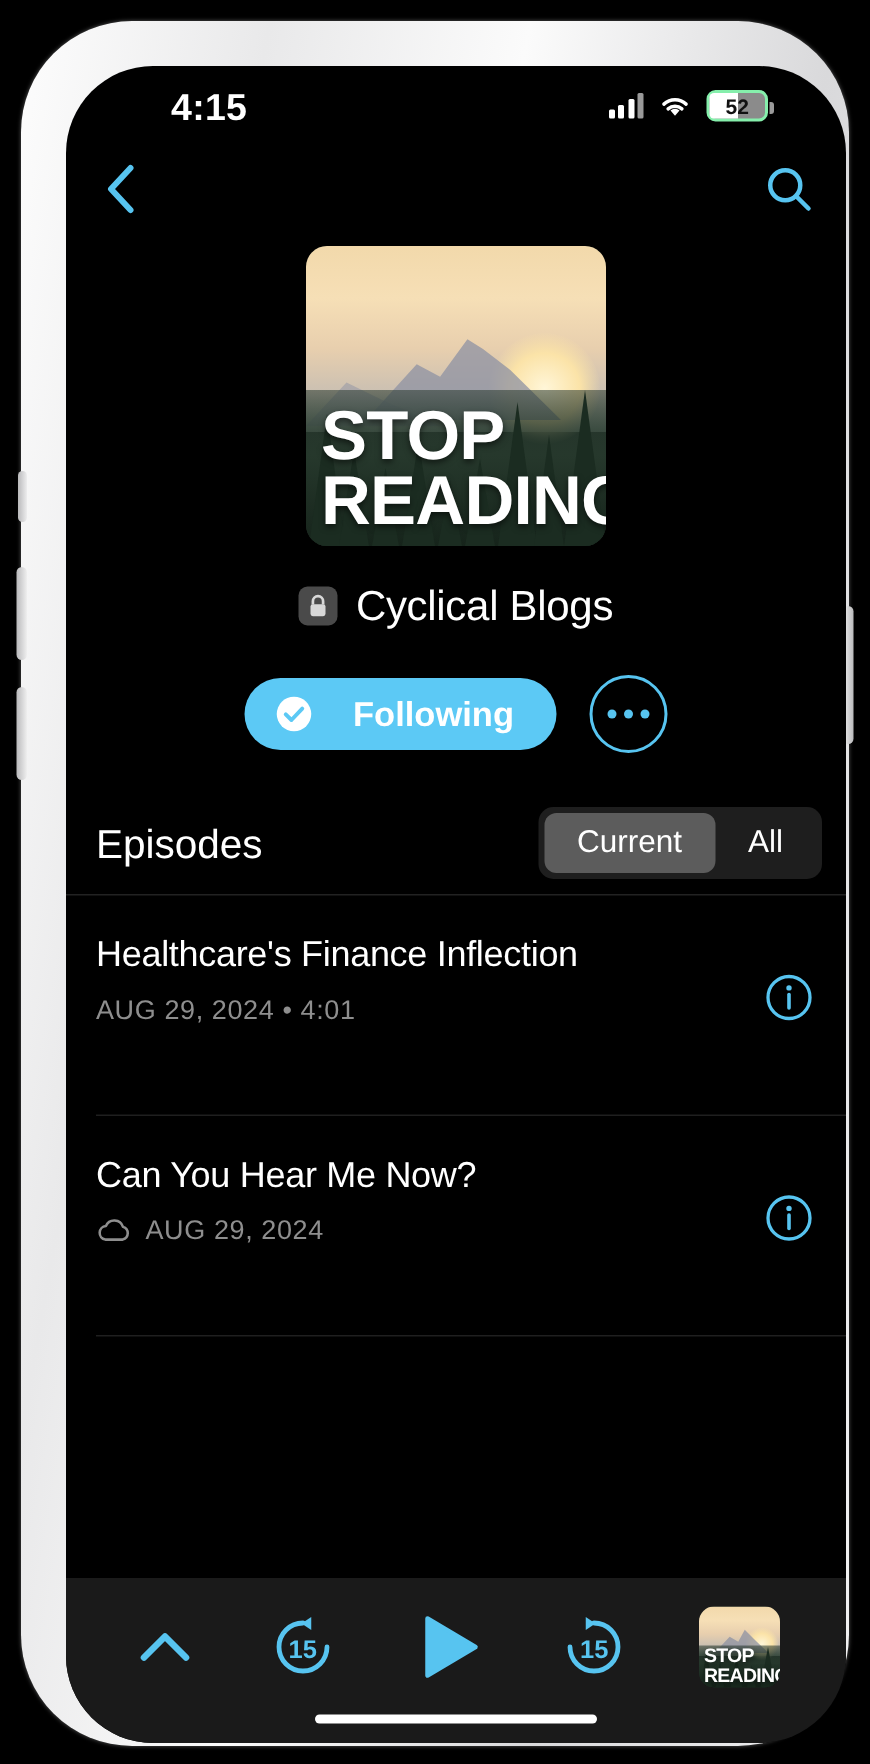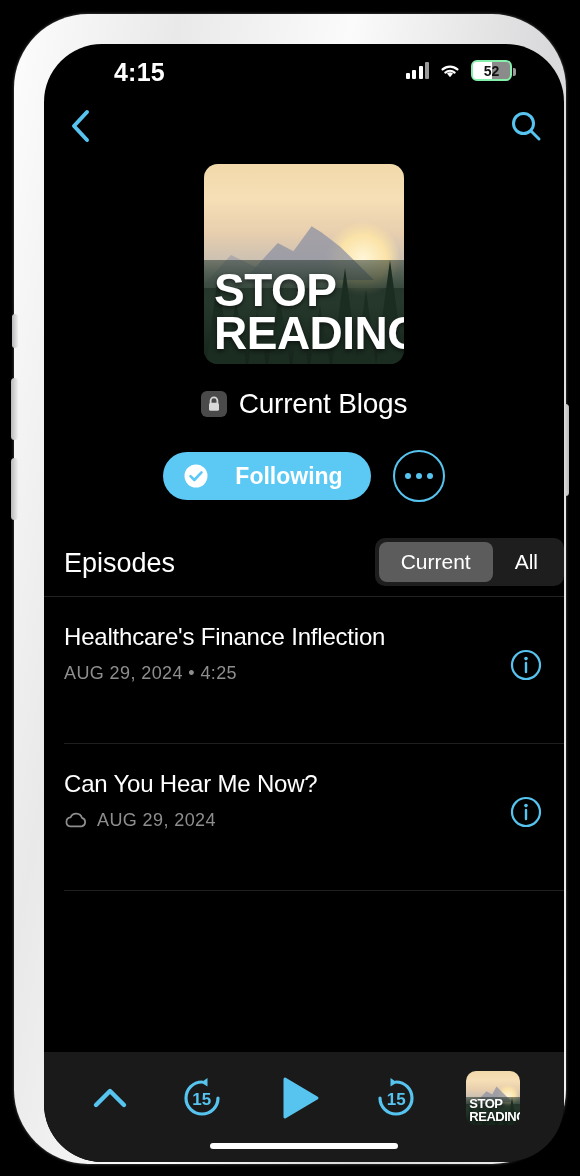--- a/index.html
+++ b/index.html
@@ -104,21 +104,21 @@
   #more-button span{ width:6px; height:6px; border-radius:50%; background:#57c4f0; }
 
   
   #show-description{ text-align:center; color:#8e8e8e; font-size:20px;
     margin-top:30px; }
 
   
   #episodes-header{ position:relative; height:66px; margin-top:28px;
     display:flex; align-items:center; }
   #episodes-title{ color:#fff; font-size:27px; font-weight:500; margin-left:20px; }
-  #segmented-control{ position:absolute; right:0; top:8px; display:flex;
+  #segmented-control{ position:absolute; right:16px; top:8px; display:flex;
     background:#1e1e1e; border-radius:10px; padding:4px; }
   .segment{ padding:8px 22px; border-radius:8px; color:#fff; font-size:21px;
     cursor:pointer; }
   .segment.active{ background:#5c5c5c; }
   #episodes-divider{ height:1px; background:#222; }
 
   
   .episode-row{ position:relative; padding:26px 20px 34px 20px; min-height:146px; }
   .episode-title{ color:#fff; font-size:24px; font-weight:500; letter-spacing:-.2px; }
   .episode-meta{ display:flex; align-items:center; gap:9px; margin-top:12px;
@@ -211,21 +211,21 @@
       </div>
     </div>
 
     <div id="show-title-row">
       <div id="lock-badge">
         <svg width="14" height="16" viewBox="0 0 14 16">
           <path d="M3.6 7 V4.8 A3.4 3.4 0 0 1 10.4 4.8 V7" stroke="#d8d8d8" stroke-width="1.8" fill="none"></path>
           <rect x="2" y="6.8" width="10" height="8" rx="1.6" fill="#d8d8d8"></rect>
         </svg>
       </div>
-      <div id="show-title">Current Blogs</div>
+      <div id="show-title">Cyclical Blogs</div>
     </div>
 
     <div id="actions-row">
       <div id="following-button">
         <svg width="26" height="26" viewBox="0 0 26 26">
           <circle cx="13" cy="13" r="11.5" fill="#fff"></circle>
           <path d="M7.5 13.2 L11.3 17 L18.5 9.4" stroke="#5cc9f5" stroke-width="2.6" fill="none" stroke-linecap="round" stroke-linejoin="round"></path>
         </svg>
         <span id="following-label">Following</span>
       </div>
@@ -242,21 +242,21 @@
       <div id="segmented-control">
         <div class="segment active">Current</div>
         <div class="segment">All</div>
       </div>
     </div>
     <div id="episodes-divider"></div>
 
     <div class="episode-row">
       <div class="episode-title">Healthcare's Finance Inflection</div>
       <div class="episode-meta">
-        <span>AUG 29, 2024 • 4:25</span>
+        <span>AUG 29, 2024 • 4:01</span>
       </div>
       <div class="info-button">
         <svg width="32" height="32" viewBox="0 0 32 32">
           <circle cx="16" cy="16" r="14" stroke="#57c4f0" stroke-width="2.2" fill="none"></circle>
           <circle cx="16" cy="9.6" r="1.8" fill="#57c4f0"></circle>
           <path d="M16 14 V23" stroke="#57c4f0" stroke-width="2.4" stroke-linecap="round"></path>
         </svg>
       </div>
     </div>
     <div class="row-divider"></div>

